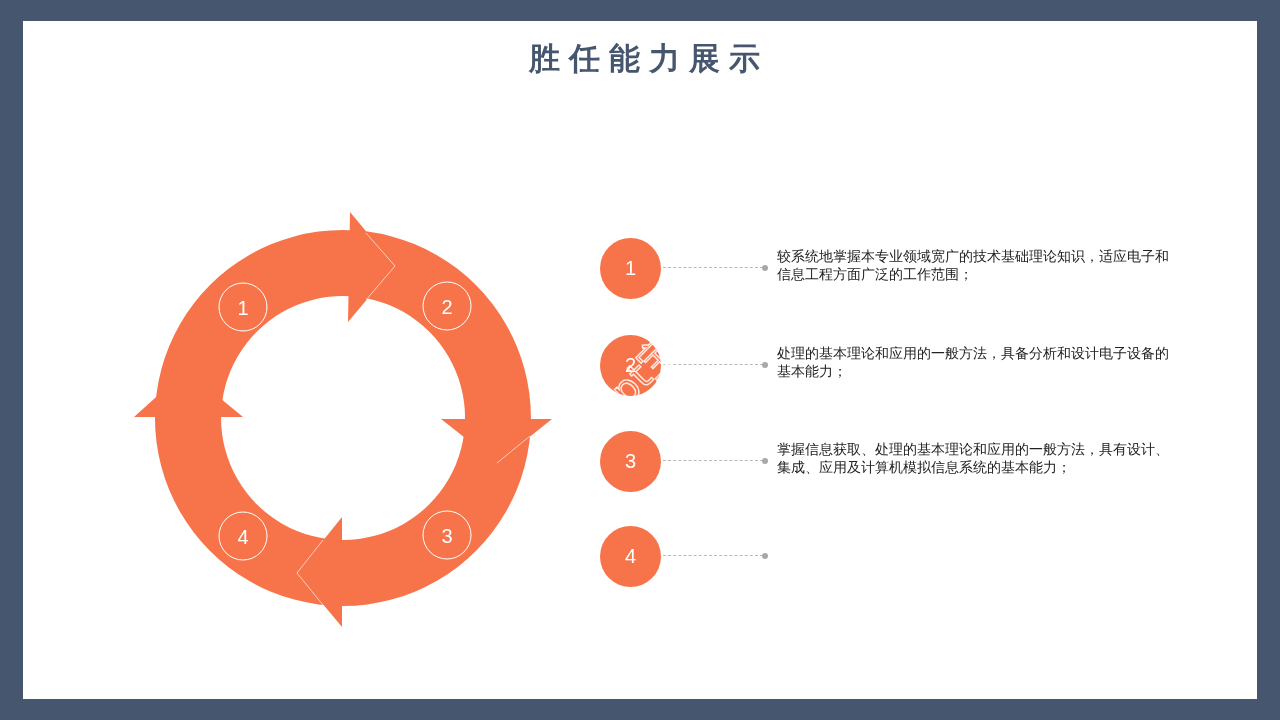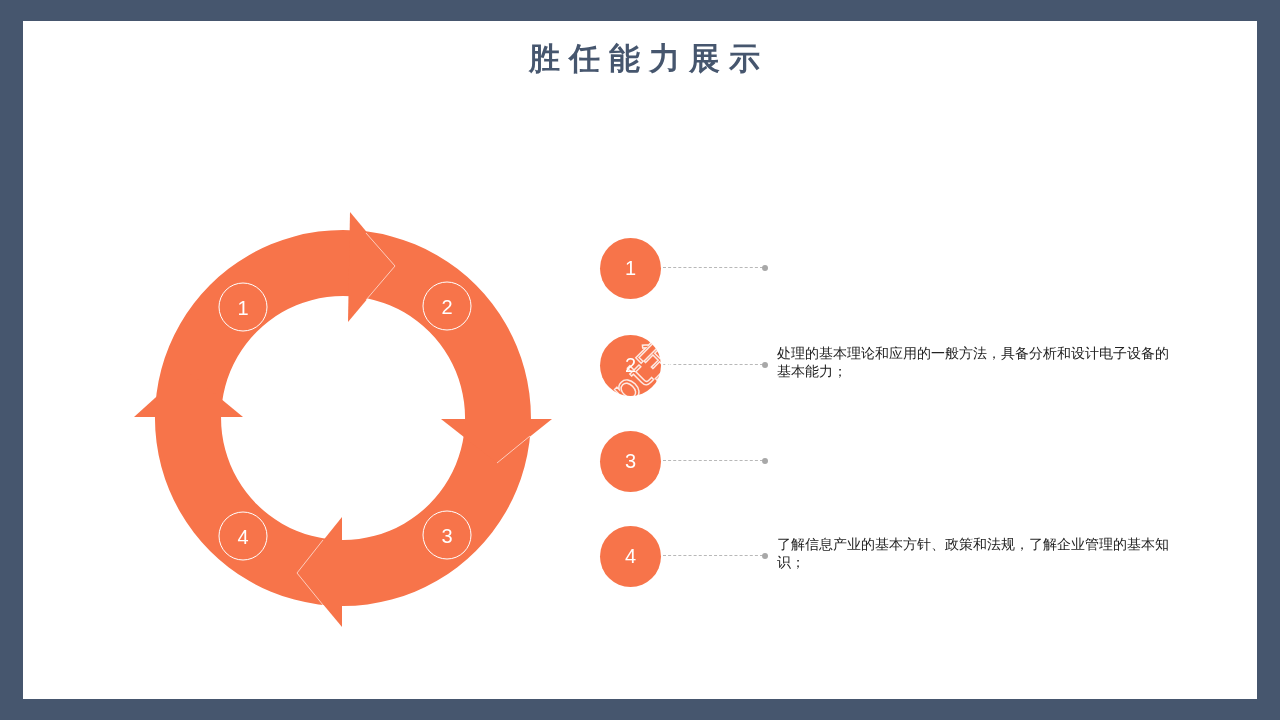--- a/index.html
+++ b/index.html
@@ -87,39 +87,40 @@
   <text class="badge-label" x="243" y="315" text-anchor="middle">1</text>
   <text class="badge-label" x="447" y="314" text-anchor="middle">2</text>
   <text class="badge-label" x="447" y="543" text-anchor="middle">3</text>
   <text class="badge-label" x="243" y="544" text-anchor="middle">4</text>
 </svg>
 
 <div class="item" style="top:238px;">
   <div class="num-circle">1</div>
   <div class="connector"></div>
   <div class="connector-dot"></div>
+  <div class="desc">较系统地掌握本专业领域宽广的技术基础理论知识，适应电子和信息工程方面广泛的工作范围；</div>
 </div>
 
 <div class="item" style="top:335px;">
   <div class="num-circle">2</div>
   <div class="connector"></div>
   <div class="connector-dot"></div>
   <div class="desc">处理的基本理论和应用的一般方法，具备分析和设计电子设备的基本能力；</div>
 </div>
 
 <div class="item" style="top:431px;">
   <div class="num-circle">3</div>
   <div class="connector"></div>
   <div class="connector-dot"></div>
+  <div class="desc" style="width:395px;">掌握信息获取、处理的基本理论和应用的一般方法，具有设计、集成、应用及计算机模拟信息系统的基本能力；</div>
 </div>
 
 <div class="item" style="top:526px;">
   <div class="num-circle">4</div>
   <div class="connector"></div>
   <div class="connector-dot"></div>
-  <div class="desc">了解信息产业的基本方针、政策和法规，了解企业管理的基本知识；</div>
 </div>
 
 <svg class="watermark" viewBox="0 0 160 150" xmlns="http://www.w3.org/2000/svg">
   <g fill="none" stroke="#ffffff" stroke-width="2.2" opacity="0.85" transform="rotate(-45 80 75)">
     <text x="10" y="88" font-size="38" font-family="DejaVu Sans, sans-serif" fill="none" stroke="#ffffff" stroke-width="1.4">ppt宝藏</text>
   </g>
 </svg>
 
 </body></html>

